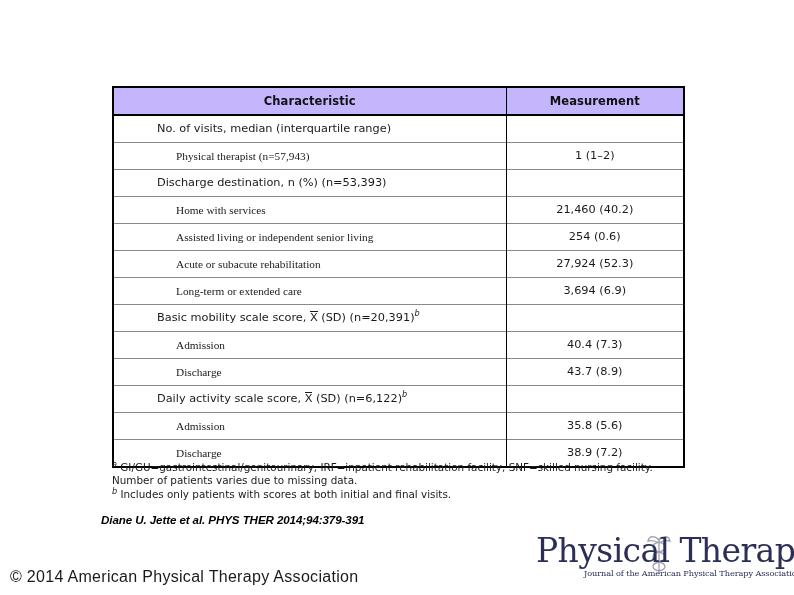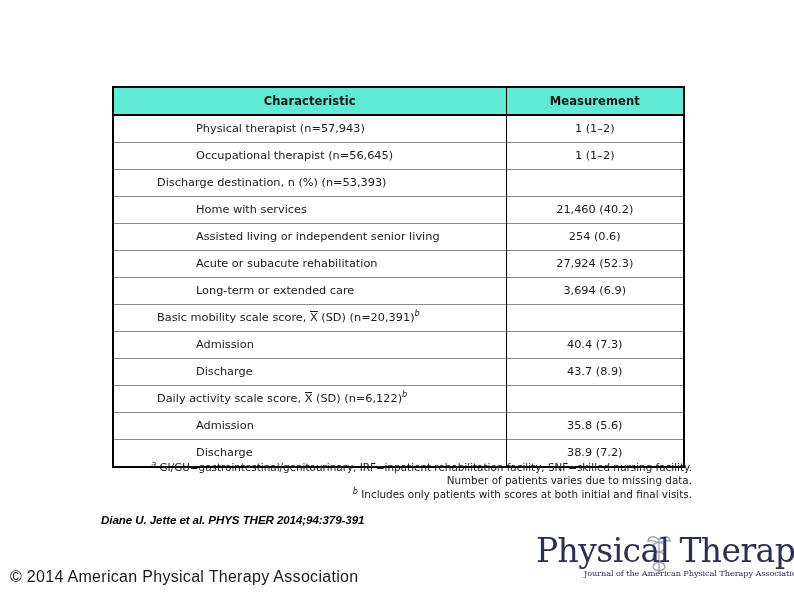--- a/index.html
+++ b/index.html
@@ -25,21 +25,21 @@
   table.data-table {
     border-collapse: collapse;
     width: 100%;
     table-layout: fixed;
     border: 2px solid #000000;
   }
   table.data-table col.c-char { width: 393px; }
   table.data-table col.c-meas { width: 178px; }
 
   thead th {
-    background: #5eead4;
+    background: #c4b5fd;
     font-weight: bold;
     font-size: 11.5px;
     color: #111111;
     text-align: center;
     padding: 6px 4px 6px 4px;
     border-bottom: 2px solid #000000;
     letter-spacing: 0.1px;
   }
   thead th.th-meas {
     border-left: 1.5px solid #000000;
@@ -54,21 +54,21 @@
     line-height: 1.25;
   }
   tbody tr:first-child td { border-top: none; }
   td.col-char { text-align: left; }
   td.col-meas {
     text-align: center;
     border-left: 1.5px solid #000000;
   }
   
   td.lvl-0 { padding-left: 43px; }
-  td.lvl-1 { padding-left: 82px; }
+  td.lvl-1 { padding-left: 62px; font-family: Liberation Serif, serif; }
 
   .ovl {
     display: inline-block;
     border-top: 1px solid #1a1a1a;
     line-height: 1;
     padding-top: 0px;
     margin-top: 1px;
   }
   sup.fn {
     font-style: italic;
@@ -80,21 +80,21 @@
   
   #footnotes {
     position: absolute;
     left: 112px;
     top: 461px;
     width: 580px;
     font-size: 10.4px;
     color: #1a1a1a;
     line-height: 1.28;
   }
-  #footnotes .fn-line { white-space: normal; text-align: right; }
+  #footnotes .fn-line { white-space: normal; }
   #footnotes .mark {
     font-style: italic;
     font-size: 0.78em;
     vertical-align: super;
     line-height: 0;
   }
 
   
   #citation {
     position: absolute;
@@ -164,25 +164,25 @@
       <col class="c-meas">
     </colgroup>
     <thead>
       <tr>
         <th class="th-char">Characteristic</th>
         <th class="th-meas">Measurement</th>
       </tr>
     </thead>
     <tbody id="table-body">
         <tr>
+          <td class="col-char lvl-0">No. of visits, median (interquartile range)</td>
+          <td class="col-meas"></td>
+        </tr>
+        <tr>
           <td class="col-char lvl-1">Physical therapist (n=57,943)</td>
-          <td class="col-meas">1 (1–2)</td>
-        </tr>
-        <tr>
-          <td class="col-char lvl-1">Occupational therapist (n=56,645)</td>
           <td class="col-meas">1 (1–2)</td>
         </tr>
         <tr>
           <td class="col-char lvl-0">Discharge destination, n (%) (n=53,393)</td>
           <td class="col-meas"></td>
         </tr>
         <tr>
           <td class="col-char lvl-1">Home with services</td>
           <td class="col-meas">21,460 (40.2)</td>
         </tr>

